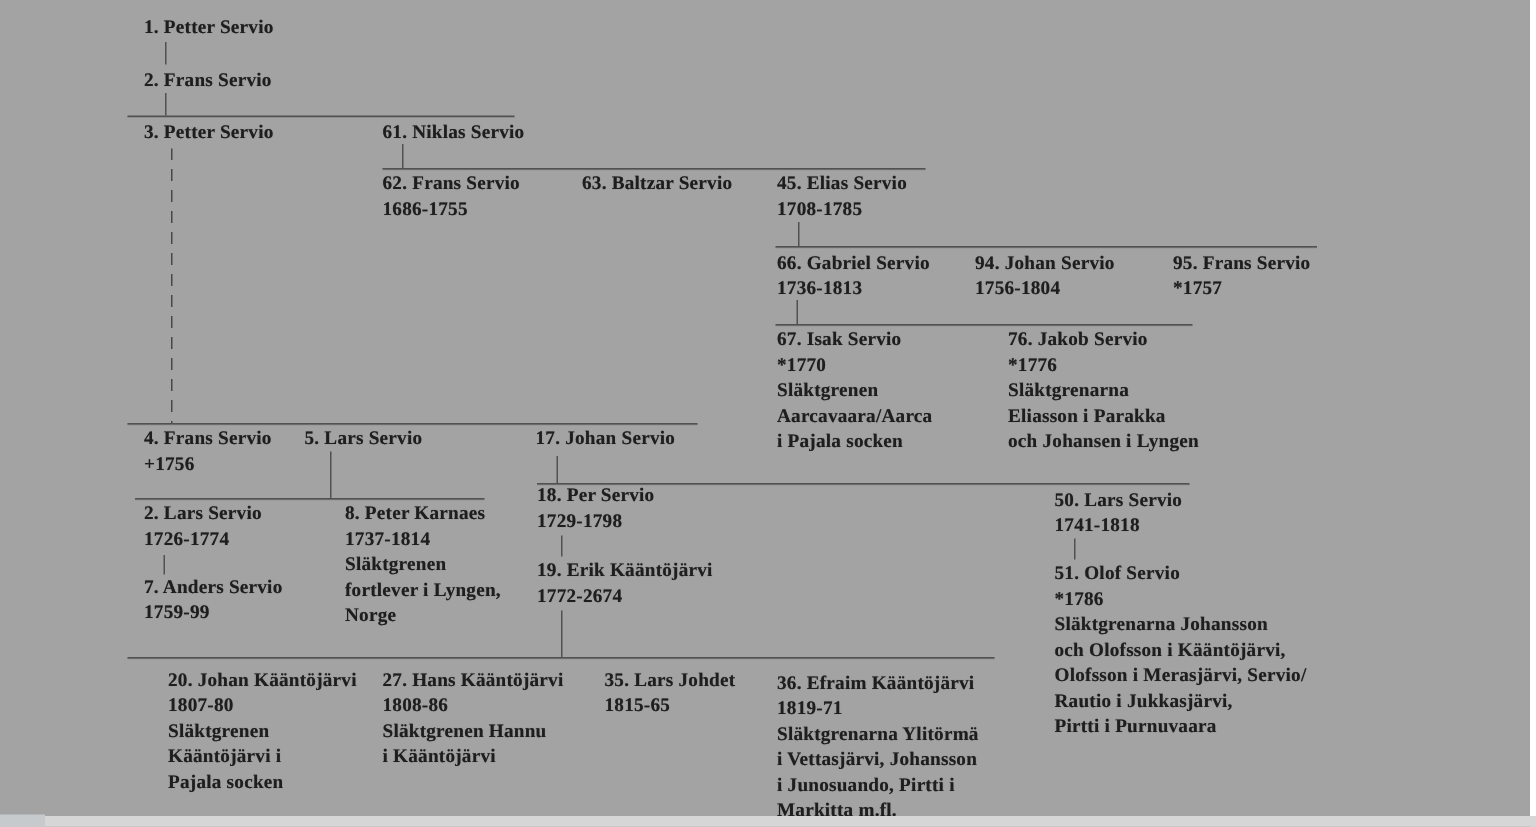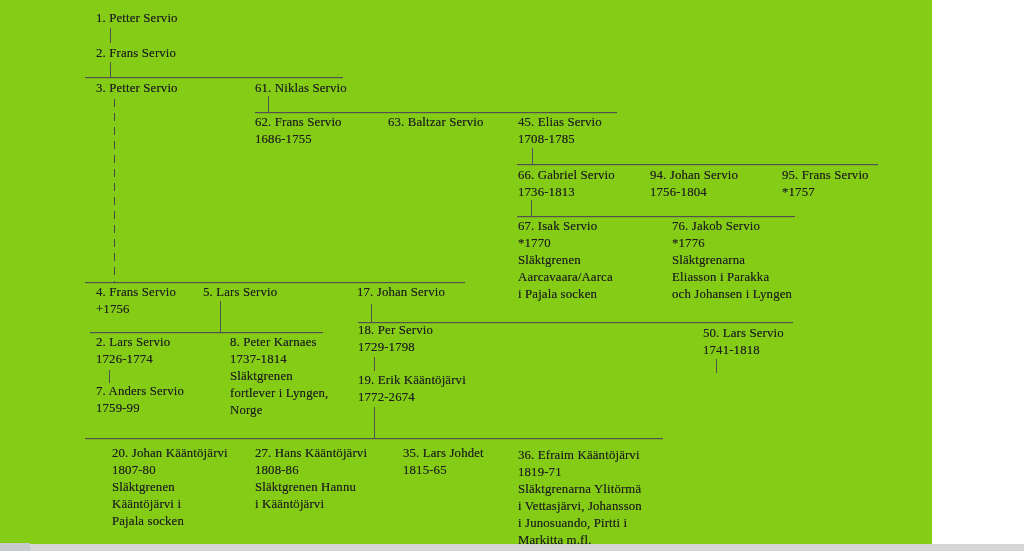--- a/index.html
+++ b/index.html
@@ -1,21 +1,21 @@
 <!DOCTYPE html>
 <html><head>
 <meta charset="utf-8">
 <style>
   html,body{margin:0;padding:0;}
   body{
     width:1024px;height:551px;overflow:hidden;
     background:#ffffff;
     font-family:"Liberation Serif","DejaVu Serif",serif;
   }
-  .page{position:relative;width:932px;height:551px;background:#84cc16;}
+  .page{position:relative;width:1020px;height:551px;background:#a3a3a3;font-weight:bold;}
   .node{
     position:absolute;
     font-size:12.8px;line-height:17px;
     color:#1e1e1e;white-space:nowrap;letter-spacing:.15px;
     text-shadow:0 0 .5px rgba(30,30,30,.55);
   }
   .tline{height:17px;}
   .hline{position:absolute;height:1px;background:#515151;box-shadow:0 .5px 0 rgba(80,80,80,.35);}
   .vtick{position:absolute;width:1.2px;background:#515151;}
   .dashv{
@@ -105,20 +105,29 @@
       <div class="tline">8. Peter Karnaes</div>
       <div class="tline">1737-1814</div>
       <div class="tline">Släktgrenen</div>
       <div class="tline">fortlever i Lyngen,</div>
       <div class="tline">Norge</div>
     </div>
   <div class="node" style="left:358px;top:372px">
       <div class="tline">19. Erik Kääntöjärvi</div>
       <div class="tline">1772-2674</div>
     </div>
+  <div class="node" style="left:703px;top:374px">
+      <div class="tline">51. Olof Servio</div>
+      <div class="tline">*1786</div>
+      <div class="tline">Släktgrenarna Johansson</div>
+      <div class="tline">och Olofsson i Kääntöjärvi,</div>
+      <div class="tline">Olofsson i Merasjärvi, Servio/</div>
+      <div class="tline">Rautio i Jukkasjärvi,</div>
+      <div class="tline">Pirtti i Purnuvaara</div>
+    </div>
   <div class="node" style="left:96px;top:383px">
       <div class="tline">7. Anders Servio</div>
       <div class="tline">1759-99</div>
     </div>
   <div class="node" style="left:112px;top:445px">
       <div class="tline">20. Johan Kääntöjärvi</div>
       <div class="tline">1807-80</div>
       <div class="tline">Släktgrenen</div>
       <div class="tline">Kääntöjärvi i</div>
       <div class="tline">Pajala socken</div>

